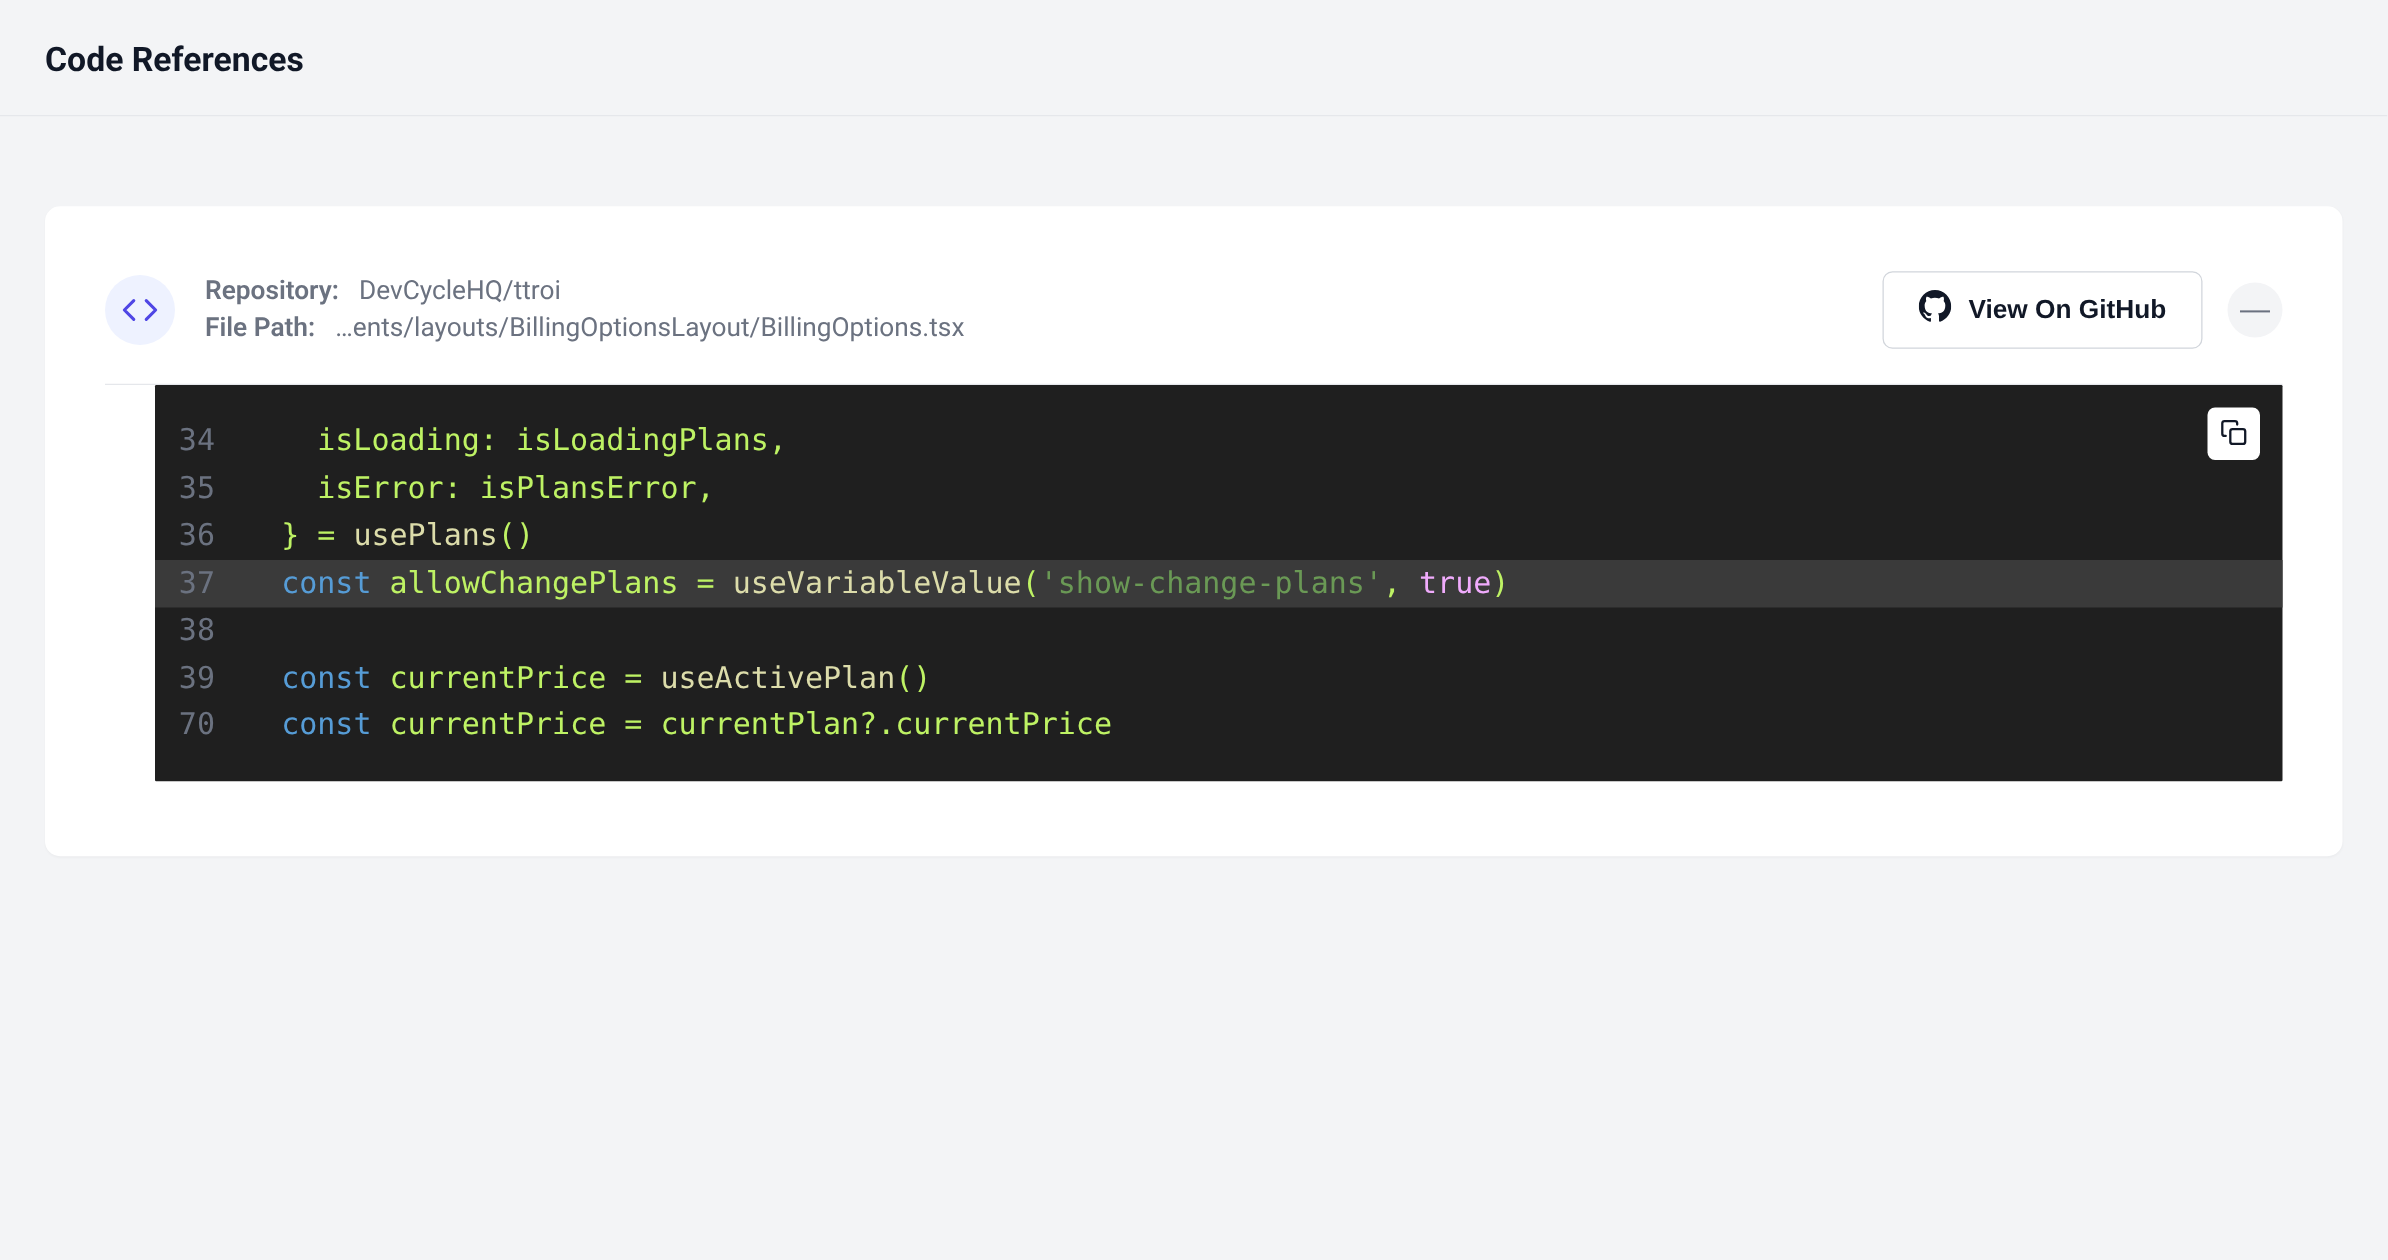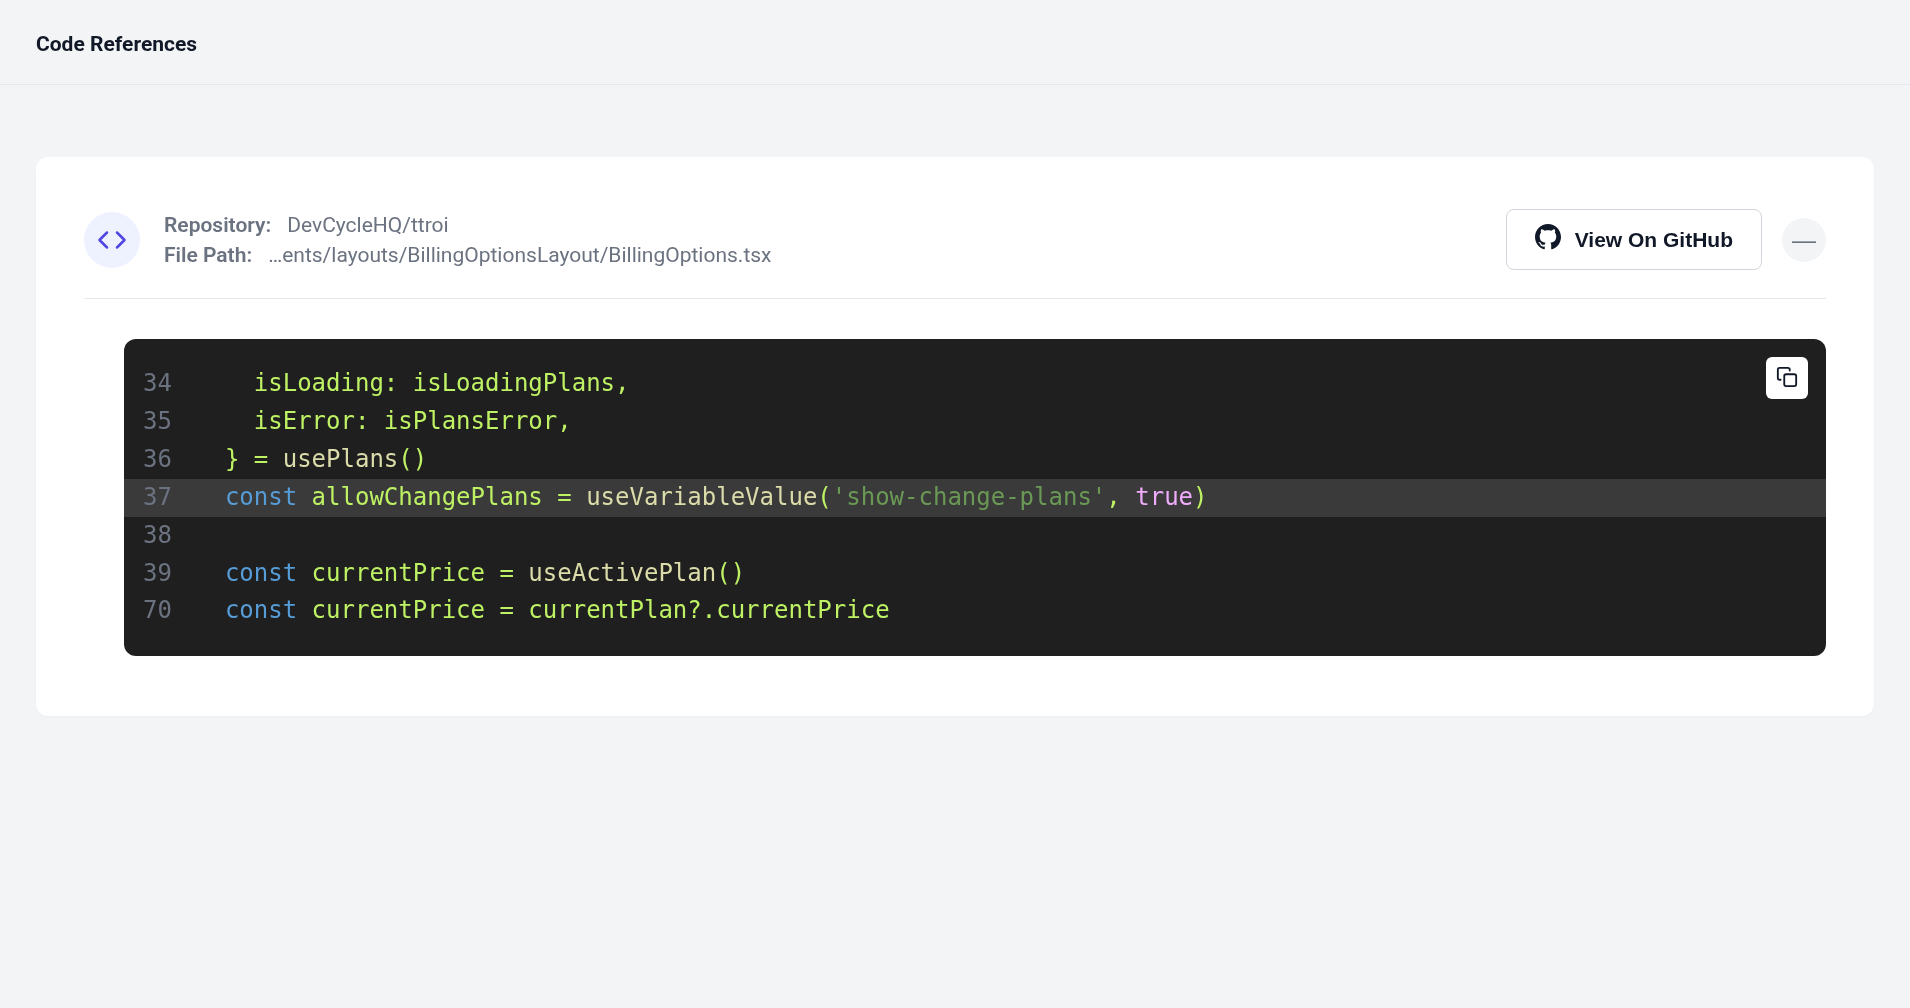--- a/index.html
+++ b/index.html
@@ -10,21 +10,21 @@
     body {
       font-family: -apple-system, BlinkMacSystemFont, 'Segoe UI', Roboto, Helvetica, Arial, sans-serif;
       background: #f3f4f6;
       color: #111827;
     }
     .page-header {
       padding: 32px 36px 28px 36px;
       border-bottom: 1px solid #e5e7eb;
     }
     .page-title {
-      font-size: 21px;
+      font-size: 27px;
       font-weight: 700;
       color: #111827;
     }
     .content-area {
       padding: 72px 36px 36px 36px;
     }
     .card {
       background: #ffffff;
       border-radius: 12px;
       padding: 52px 48px 60px 48px;
@@ -104,24 +104,23 @@
       background: #f3f4f6;
       border: none;
       display: flex;
       align-items: center;
       justify-content: center;
       cursor: pointer;
       color: #6b7280;
       font-size: 24px;
     }
     .code-block {
-      margin-top: 40px;
       margin-left: 40px;
       background: #1f1f1f;
-      border-radius: 12px;
+      border-radius: 1px;
       padding: 26px 0;
       position: relative;
       font-family: 'SF Mono', 'Menlo', 'Monaco', 'Consolas', monospace;
       font-size: 24px;
       line-height: 1.58;
     }
     .copy-button {
       position: absolute;
       top: 18px;
       right: 18px;

